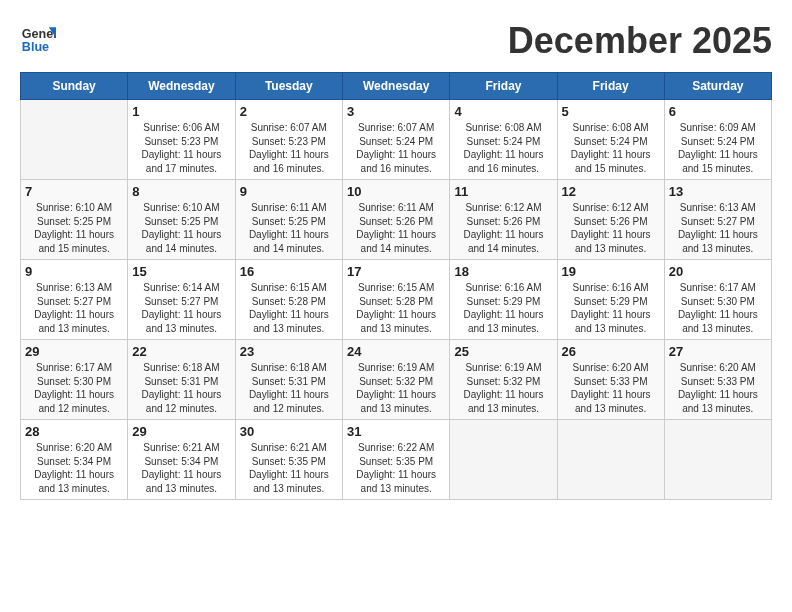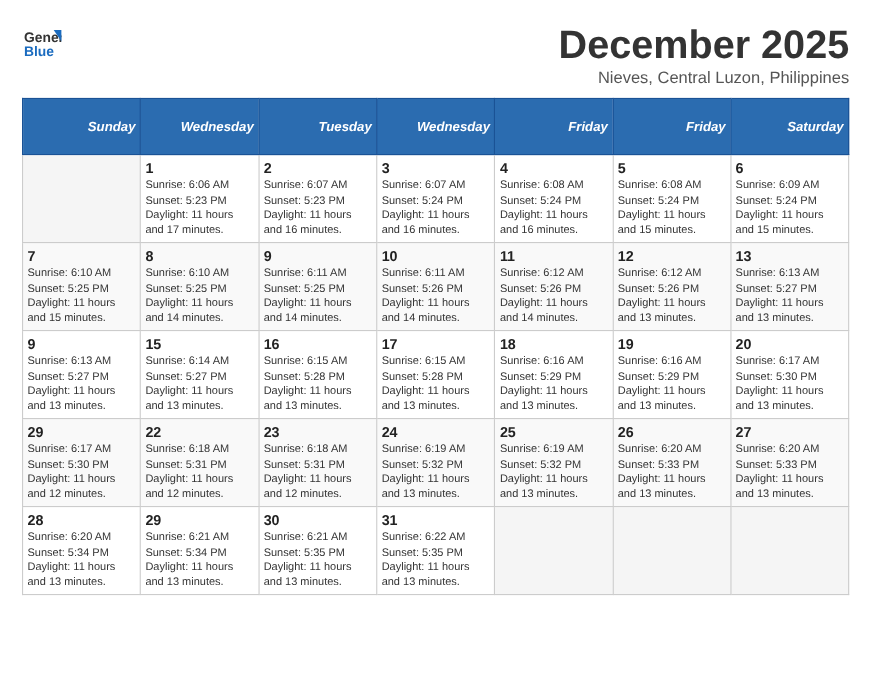--- a/index.html
+++ b/index.html
@@ -38,45 +38,45 @@
       color: #555;
     }
     table {
       width: 100%;
       border-collapse: collapse;
       font-size: 11px;
     }
     thead tr th {
       background-color: #2b6cb0;
       color: #fff;
-      padding: 18px 4px;
-      text-align: right;
+      padding: 6px 4px;
+      text-align: center;
       font-size: 12px;
       font-weight: bold;
       border: 1px solid #1a5295;
-      font-style: italic;
     }
     tbody tr td {
       border: 1px solid #ccc;
       vertical-align: top;
       padding: 4px;
       height: 80px;
       width: 108px;
     }
     .day-number {
       font-size: 13px;
       font-weight: bold;
       color: #222;
       display: block;
       margin-bottom: 2px;
     }
     .day-info {
       font-size: 10px;
       color: #333;
       line-height: 1.35;
+      text-align: center;
     }
     tbody tr:nth-child(even) td {
       background: #f9f9f9;
     }
     tbody tr td.empty {
       background: #f5f5f5;
     }
   </style>
 </head>
 <body>
@@ -84,21 +84,20 @@
 <div class="header">
   <div class="logo">
     <svg class="logo-icon" viewBox="0 0 40 40" xmlns="http://www.w3.org/2000/svg">
       <text x="2" y="20" font-size="14" font-weight="bold" fill="#333">General</text>
       <text x="2" y="34" font-size="14" font-weight="bold" fill="#1a6bbf">Blue</text>
       <polygon points="32,8 40,8 40,20" fill="#1a6bbf"></polygon>
     </svg>
   </div>
   <div class="title-block">
     <div class="month-title">December 2025</div>
-    <div class="subtitle">Nieves, Central Luzon, Philippines</div>
   </div>
 </div>
 
 <table>
   <thead>
     <tr>
     <th>Sunday</th>
         <th>Wednesday</th>
         <th>Tuesday</th>
         <th>Wednesday</th>

